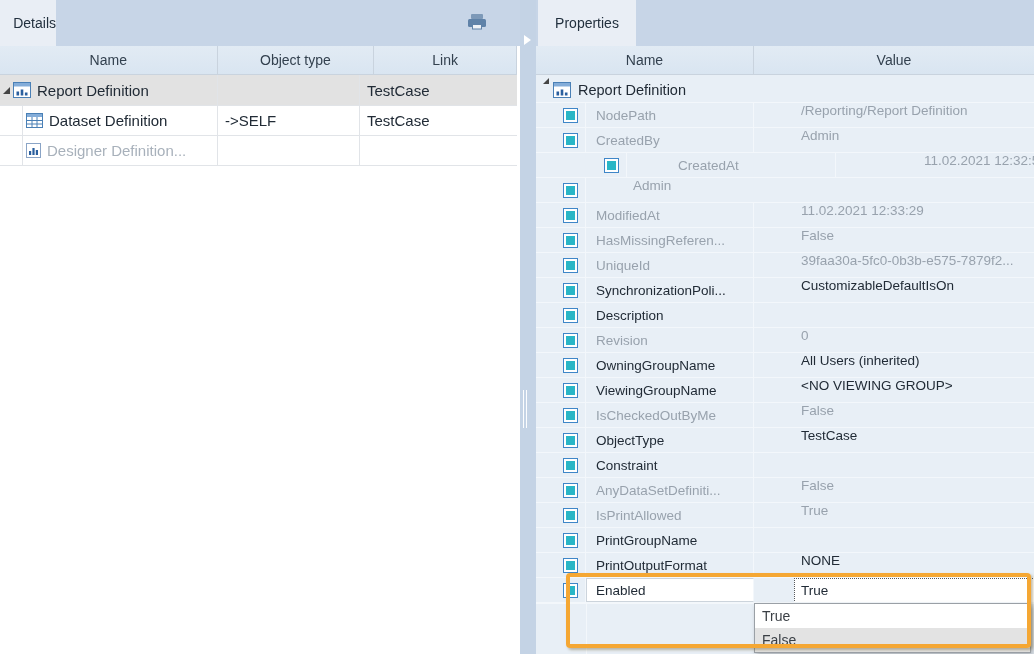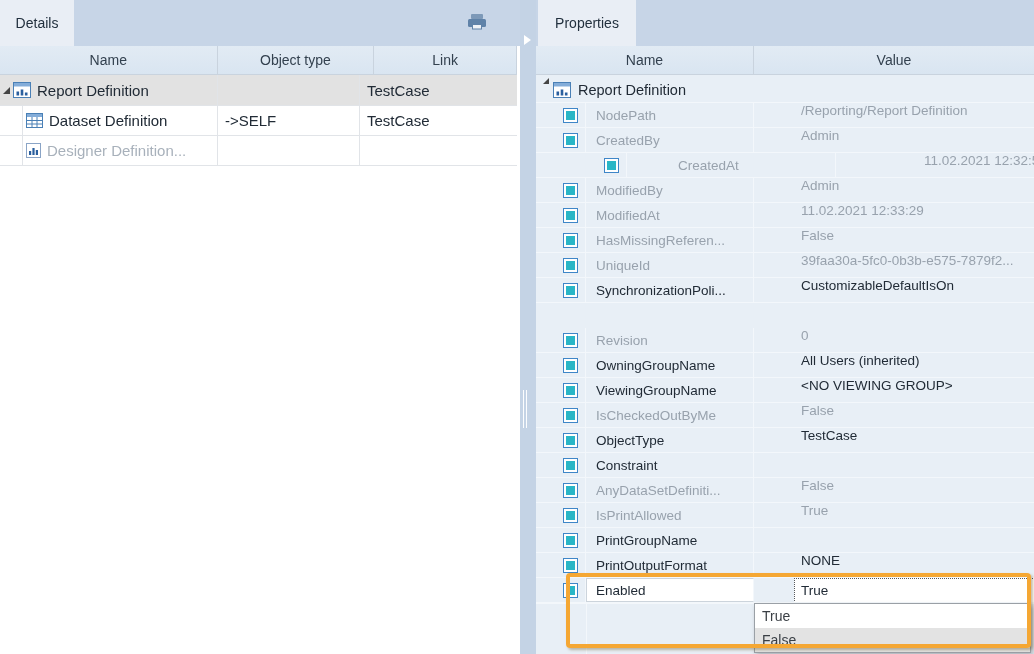--- a/index.html
+++ b/index.html
@@ -7,21 +7,21 @@
        font-family:"Liberation Sans","DejaVu Sans",sans-serif;
        -webkit-font-smoothing:antialiased;background:#fff;}
   #app *{box-sizing:border-box;white-space:nowrap;}
 
   
   .tabstrip{position:absolute;top:0;height:46px;background:#c7d5e7;}
   #left-strip{left:0;width:520px;}
   #right-strip{left:536px;width:498px;}
   .tab{position:absolute;top:0;height:46px;background:#e9eef5;color:#22303e;
        font-size:14px;display:flex;align-items:center;justify-content:center;}
-  #tab-details{left:0;width:74px;}
+  #tab-details{left:0;width:56px;justify-content:flex-end;}
   #tab-properties{left:2px;width:98px;}
   .print-btn{position:absolute;left:460px;top:11px;width:34px;height:25px;
        display:flex;align-items:center;justify-content:center;cursor:pointer;}
 
   
   .header-row{position:absolute;top:46px;height:29px;display:flex;
        background:linear-gradient(#e2ebf4,#d9e5f1);
        font-size:14px;color:#33414f;border-bottom:1px solid #c9d3de;}
   #left-header{left:0;width:517px;border-right:1px solid #c9d3de;}
   #right-header{left:536px;width:498px;}
@@ -286,23 +286,20 @@
         <div class="prow readonly" style="top: 103px;">
           <div class="p-gutter"></div>
           <div class="p-icon">
             <span class="icon" style="display: inline-flex; flex: 0 0 auto;">
               <svg width="15" height="15" viewBox="0 0 15 15">
                 <rect x="0.5" y="0.5" width="14" height="14" fill="#fff" stroke="#3e86c8"></rect>
                 <rect x="3" y="3" width="9" height="9" fill="#29b6c6"></rect>
               </svg>
             </span>
           </div>
-          <div class="p-name">
-            <span>ModifiedBy</span>
-          </div>
           <div class="p-value">
             <span>Admin</span>
           </div>
         </div>
         <div class="prow readonly" style="top: 128px;">
           <div class="p-gutter"></div>
           <div class="p-icon">
             <span class="icon" style="display: inline-flex; flex: 0 0 auto;">
               <svg width="15" height="15" viewBox="0 0 15 15">
                 <rect x="0.5" y="0.5" width="14" height="14" fill="#fff" stroke="#3e86c8"></rect>
@@ -359,20 +356,37 @@
                 <rect x="0.5" y="0.5" width="14" height="14" fill="#fff" stroke="#3e86c8"></rect>
                 <rect x="3" y="3" width="9" height="9" fill="#29b6c6"></rect>
               </svg>
             </span>
           </div>
           <div class="p-name">
             <span>SynchronizationPoli...</span>
           </div>
           <div class="p-value">
             <span>CustomizableDefaultIsOn</span>
+          </div>
+        </div>
+        <div class="prow" style="top: 228px;">
+          <div class="p-gutter"></div>
+          <div class="p-icon">
+            <span class="icon" style="display: inline-flex; flex: 0 0 auto;">
+              <svg width="15" height="15" viewBox="0 0 15 15">
+                <rect x="0.5" y="0.5" width="14" height="14" fill="#fff" stroke="#3e86c8"></rect>
+                <rect x="3" y="3" width="9" height="9" fill="#29b6c6"></rect>
+              </svg>
+            </span>
+          </div>
+          <div class="p-name">
+            <span>Description</span>
+          </div>
+          <div class="p-value">
+            <span></span>
           </div>
         </div>
         <div class="prow readonly" style="top: 253px;">
           <div class="p-gutter"></div>
           <div class="p-icon">
             <span class="icon" style="display: inline-flex; flex: 0 0 auto;">
               <svg width="15" height="15" viewBox="0 0 15 15">
                 <rect x="0.5" y="0.5" width="14" height="14" fill="#fff" stroke="#3e86c8"></rect>
                 <rect x="3" y="3" width="9" height="9" fill="#29b6c6"></rect>
               </svg>

